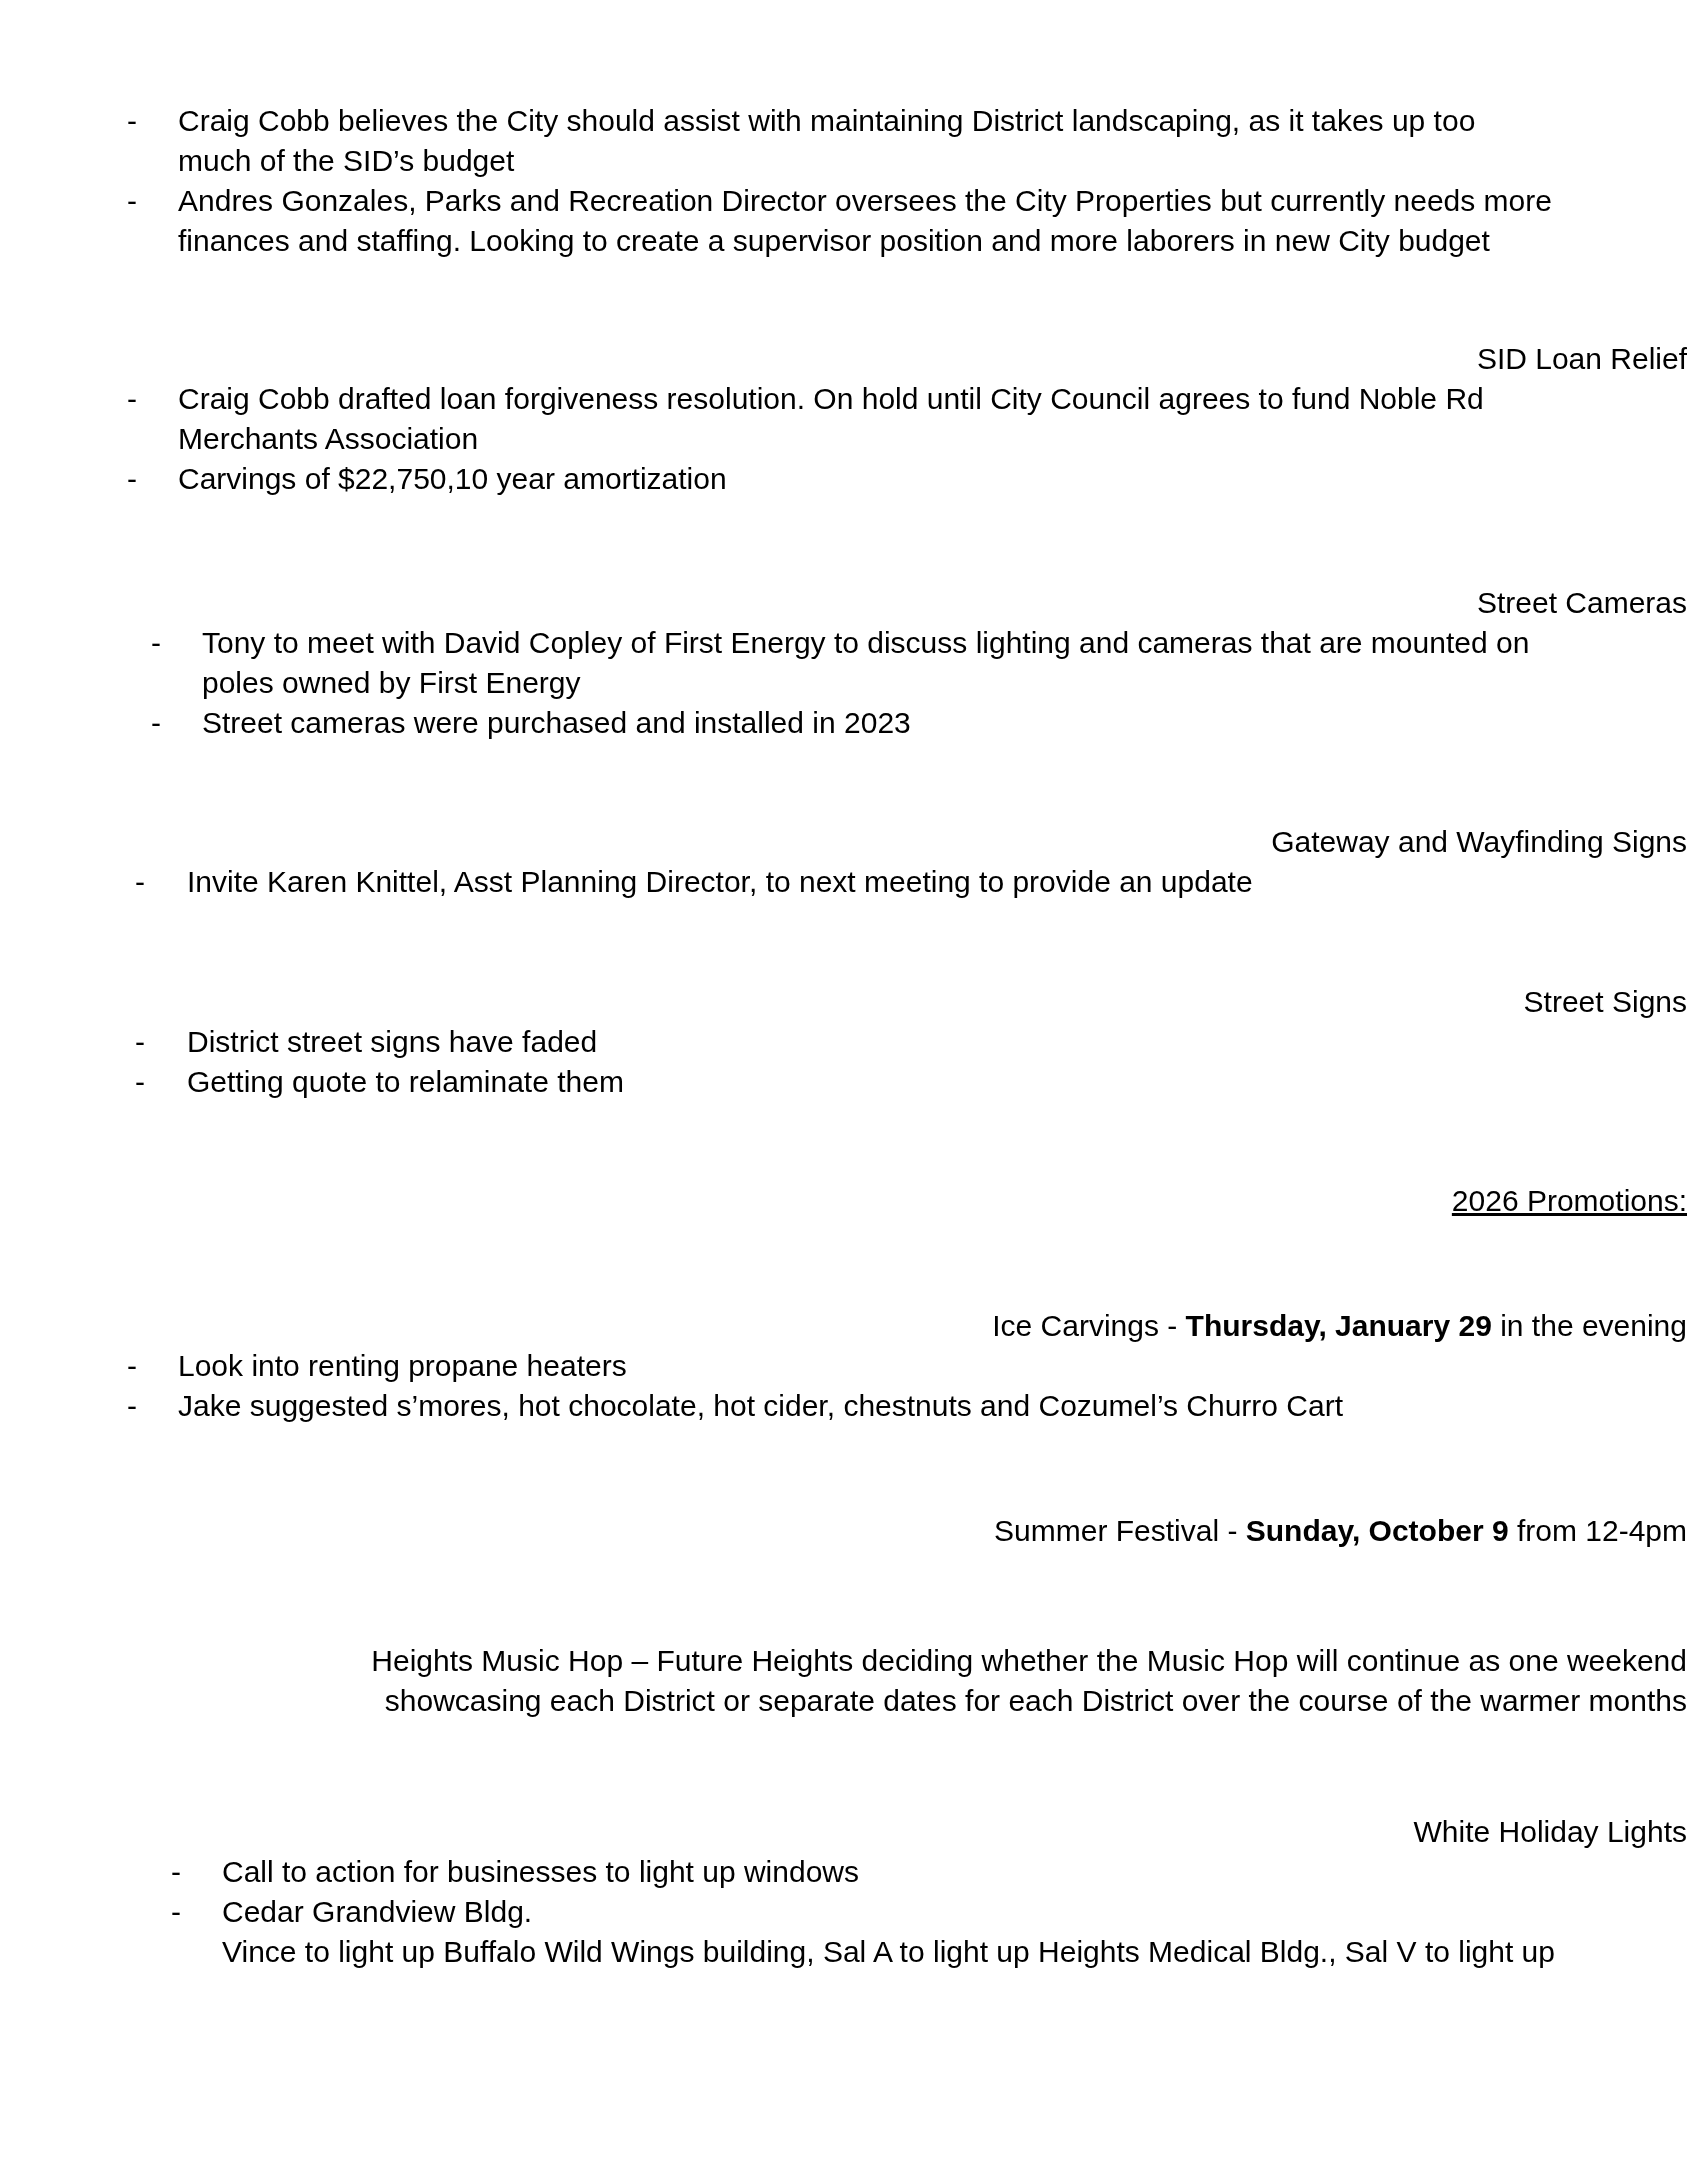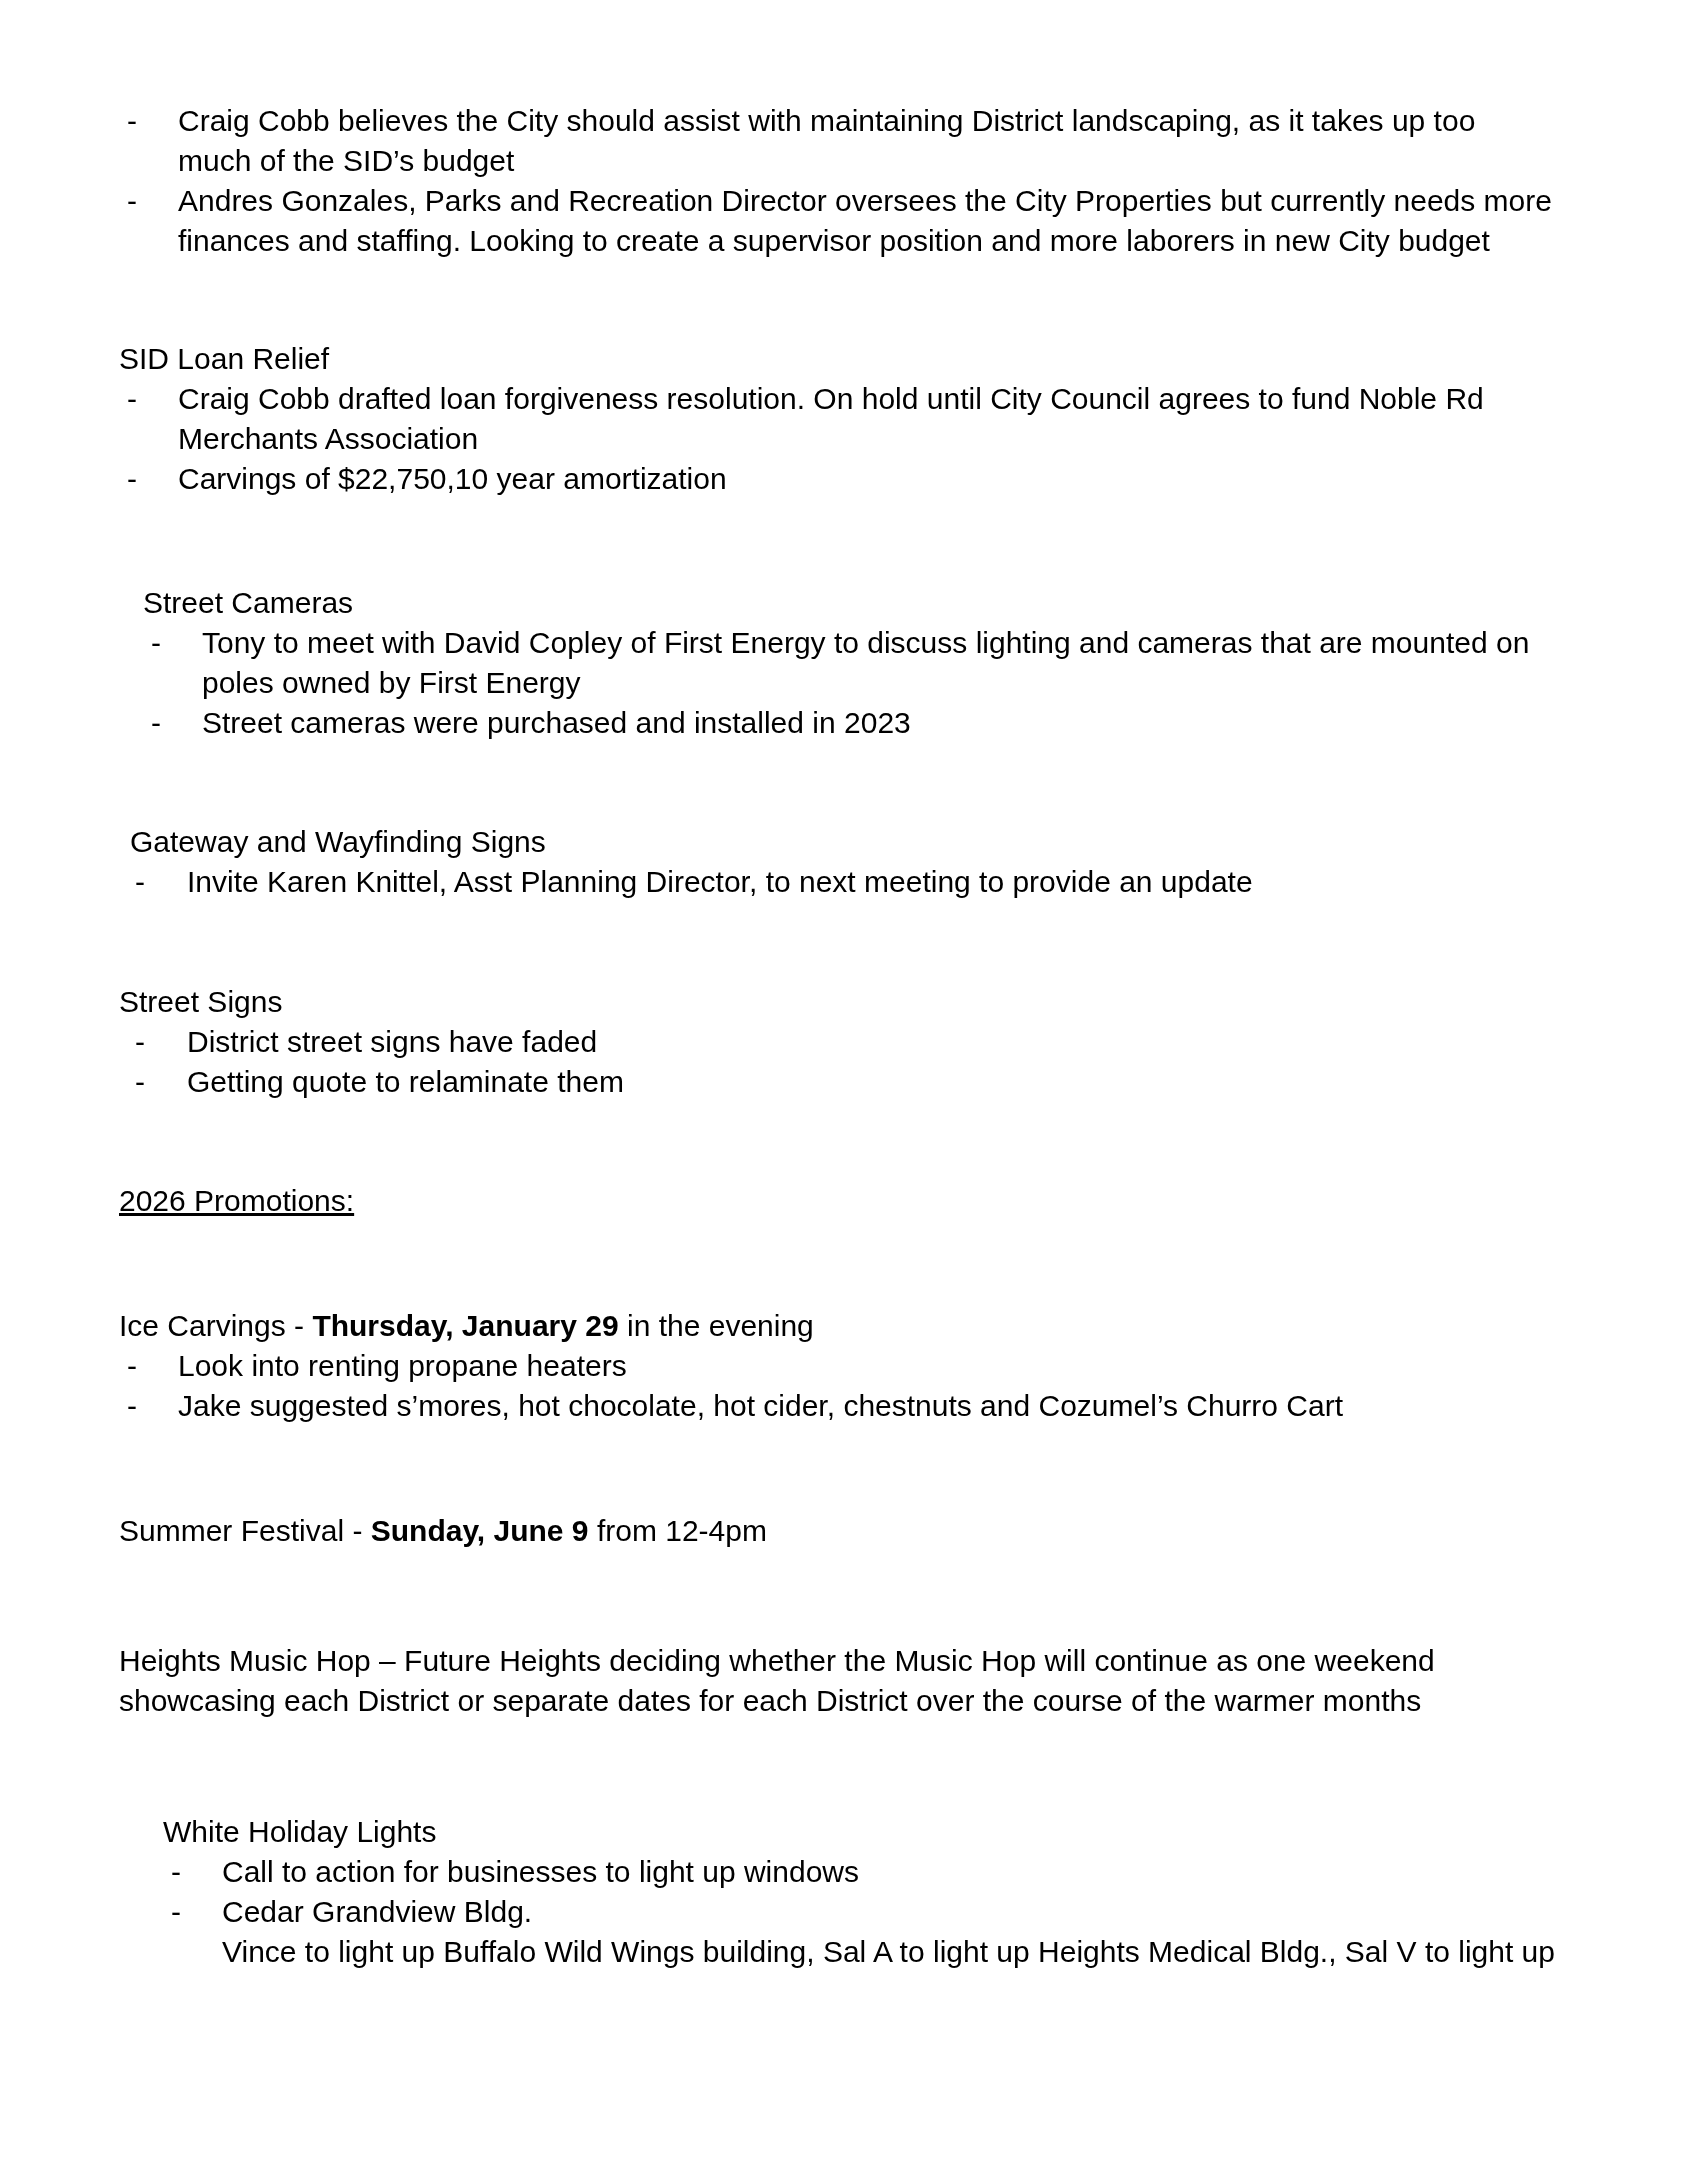--- a/index.html
+++ b/index.html
@@ -26,21 +26,21 @@
   .s2  { padding-top: 78px; }
   .s3  { padding-top: 84px; margin-left: 24px; }
   .s4  { padding-top: 79px; }
   .s5  { padding-top: 80px; }
   .s6  { padding-top: 79px; text-decoration: underline; }
   .s7  { padding-top: 85px; }
   .s8  { padding-top: 85px; }
   .s9  { padding-top: 90px; }
   .s10 { padding-top: 91px; margin-left: 44px; }
 
-  .head, .para { padding-left: 119px; }
+  .head, .para { padding-left: 119px; text-align: right; }
   .sec.inset-head .head { padding-left: 130px; }
 
   .ln { white-space: pre; }
 
   .li { position: relative; padding-left: 178px; }
   .li .mk { position: absolute; left: 127px; top: 0; }
   .inset-list .li { padding-left: 187px; }
   .inset-list .li .mk { left: 135px; }
 
   .b { font-weight: bold; }
@@ -129,21 +129,21 @@
         <div class="ln">Look into renting propane heaters</div>
       </div>
       <div class="li">
         <span class="mk">-</span>
         <div class="ln">Jake suggested s’mores, hot chocolate, hot cider, chestnuts and Cozumel’s Churro Cart</div>
       </div>
     </div>
   </div>
 
   <div class="sec s8">
-    <div class="head ln"><span>Summer Festival - </span><span class="b">Sunday, June 9</span><span> from 12-4pm</span></div>
+    <div class="head ln"><span>Summer Festival - </span><span class="b">Sunday, October 9</span><span> from 12-4pm</span></div>
   </div>
 
   <div class="sec s9">
     <div class="para">
       <div class="ln">Heights Music Hop – Future Heights deciding whether the Music Hop will continue as one weekend</div>
       <div class="ln">showcasing each District or separate dates for each District over the course of the warmer months</div>
     </div>
   </div>
 
   <div class="sec s10">

